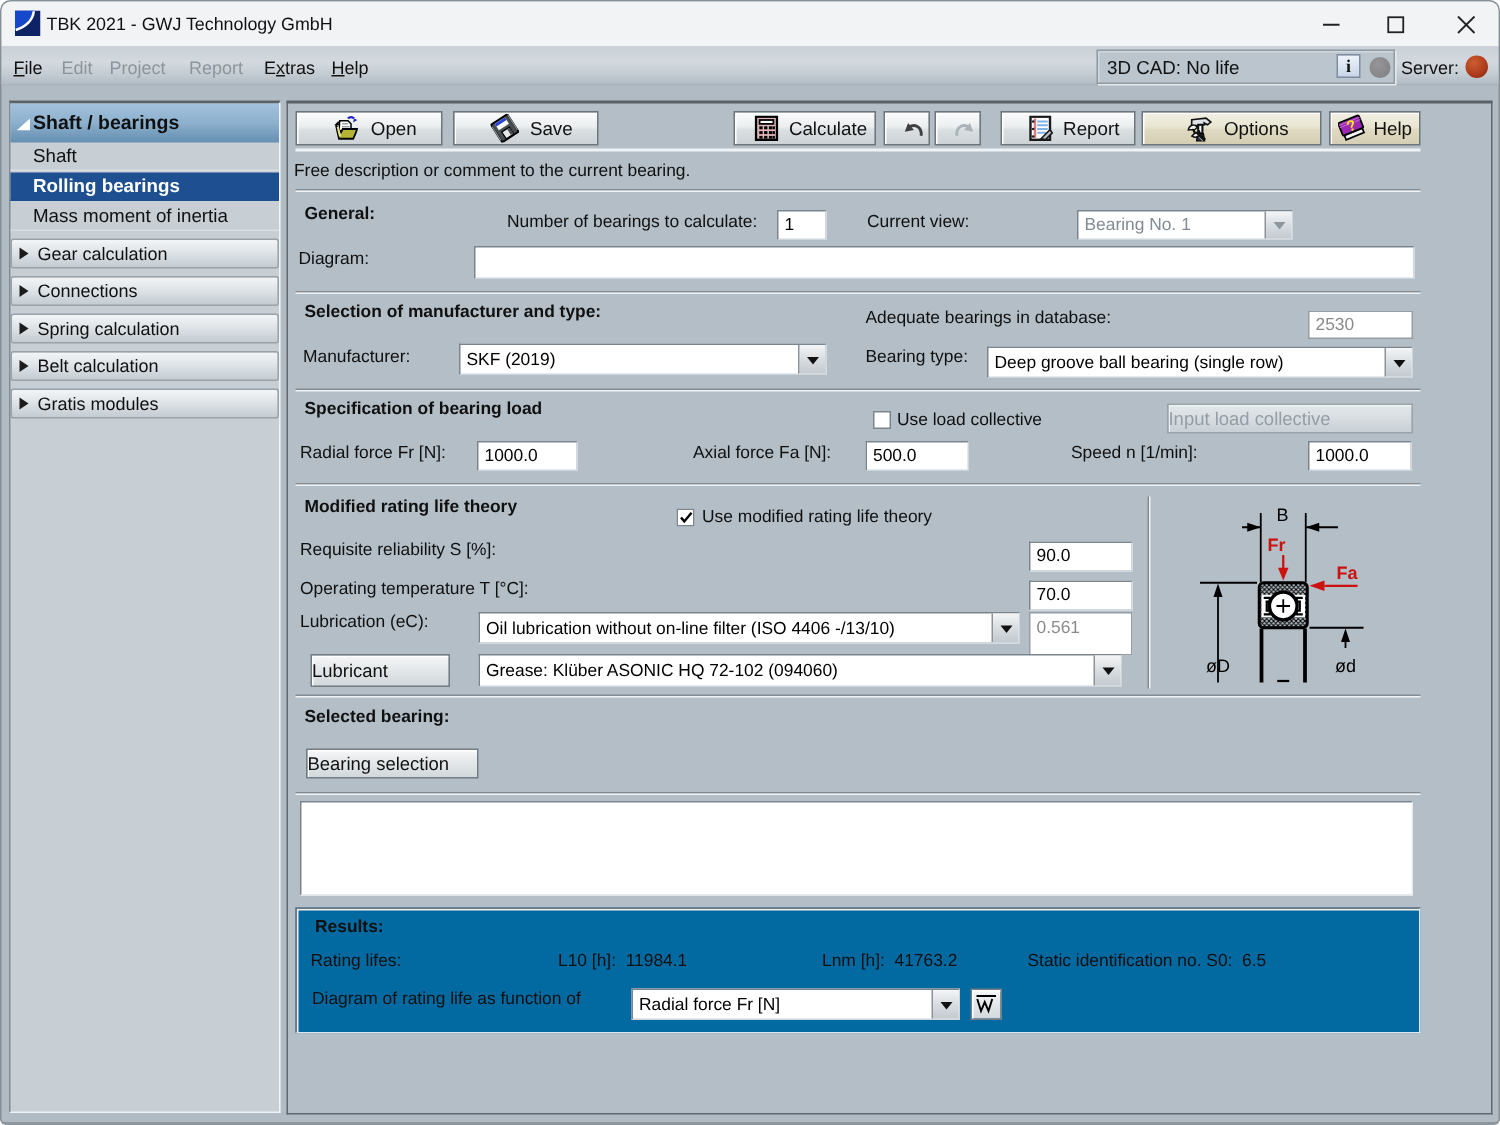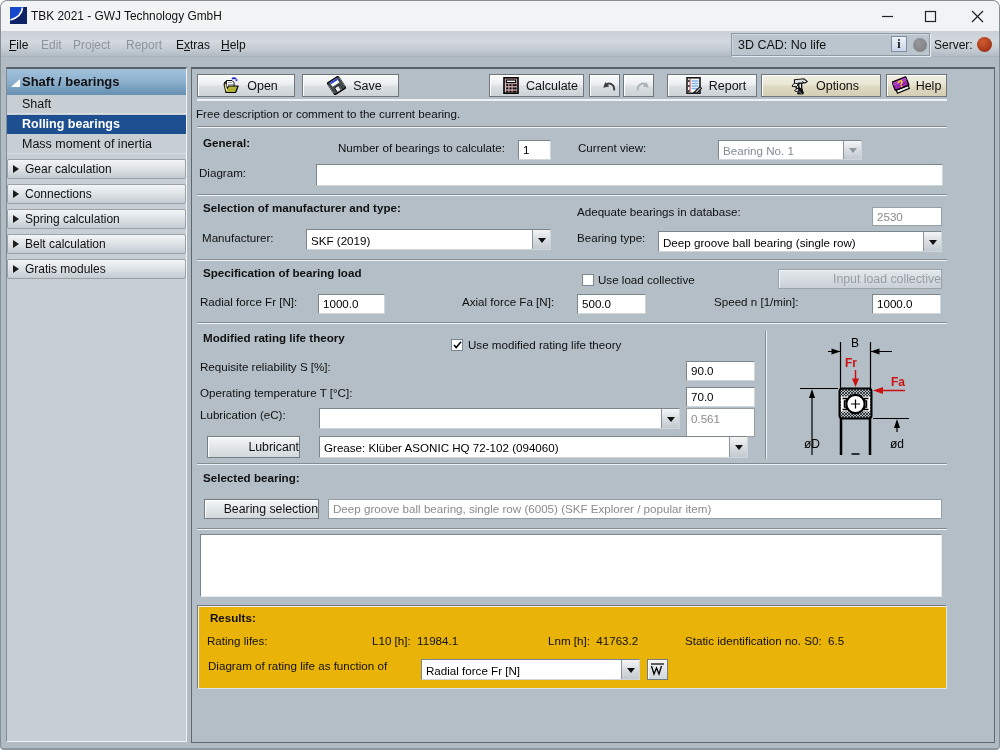--- a/index.html
+++ b/index.html
@@ -81,26 +81,26 @@
              background:linear-gradient(180deg,#f4f5f6,#d6dbdf 55%,#c3cad0);
              border-left:1px solid #8b949b; }
   .dd .btn:after { content:""; position:absolute; left:50%; top:50%; margin:-2px 0 0 -4px;
                    border-left:4.5px solid transparent; border-right:4.5px solid transparent;
                    border-top:5px solid #111; }
   .dddis { color:#808b93; }
   .dddis .btn:after { border-top-color:#8d979f; }
   .cb { position:absolute; width:12px; height:12px; background:#fff; border:1px solid #7b858d; }
   .btn2 { position:absolute; background:linear-gradient(180deg,#f6f7f8 0%,#e4e8ea 45%,#d2d8db 100%);
           border:1px solid #757d84; box-shadow:inset 1px 1px 0 #fff;
-          font-size:12.3px; color:#111; text-align:right; }
+          font-size:12.3px; color:#111; text-align:left; }
   .btn2dis { color:#949ea6; border-color:#9aa3aa; box-shadow:inset 1px 1px 0 #eef1f3;
              background:linear-gradient(180deg,#e2e7ea 0%,#d8dee2 45%,#c9d0d6 100%); }
 
   #results { position:absolute; left:5px; top:536px; width:750px; height:84px;
-             background:#eab308; border:1px solid; border-color:#70777d #dfe7ec #dfe7ec #70777d; box-shadow:inset 1px 1px 0 #edf1f4; }
+             background:#0369a1; border:1px solid; border-color:#70777d #dfe7ec #dfe7ec #70777d; box-shadow:inset 1px 1px 0 #edf1f4; }
 </style>
 </head>
 <body>
 <div id="win">
   <div id="titlebar">
     <svg class="abs" style="left:9px;top:6px" width="17" height="17" viewBox="0 0 17 17">
       <rect x="0" y="0" width="17" height="17" fill="#0e2366"></rect>
       <path d="M0,0 L12.5,0 C12,6.5 7,11 0,13 Z" fill="#1648cc"></path>
       <path d="M12.5,0.5 C12,6.5 7,11 0.5,13" stroke="#fff" stroke-width="1.7" fill="none"></path>
     </svg>
@@ -305,20 +305,21 @@
       <path d="M2,5 L4.2,7.6 L9,1.8" fill="none" stroke="#000" stroke-width="1.6"></path>
     </svg>
       </div>
     <div class="lbl" style="left:276px;top:271px">Use modified rating life theory</div>
     <div class="lbl" style="left:8px;top:293px">Requisite reliability S [%]:</div>
     <div class="fld" style="left:494px;top:292px;width:69px;height:20px;line-height:17px">90.0</div>
     <div class="lbl" style="left:8px;top:319px">Operating temperature T [°C]:</div>
     <div class="fld" style="left:494px;top:318px;width:69px;height:20px;line-height:17px">70.0</div>
     <div class="lbl" style="left:8px;top:341px">Lubrication (eC):</div>
     <div class="dd" style="left:127px;top:339px;width:361px;height:21px">
+        <span class="txt">Oil lubrication without on-line filter (ISO 4406 -/13/10)</span>
         <span class="btn"></span>
       </div>
     <div class="rofld" style="left:494px;top:339px;width:69px;height:29px;line-height:19px">0.561</div>
     <div class="btn2" style="left:15px;top:367px;width:93px;height:22px;line-height:20px">Lubricant</div>
     <div class="dd" style="left:127px;top:367px;width:429px;height:22px">
         <span class="txt">Grease: Klüber ASONIC HQ 72-102 (094060)</span>
         <span class="btn"></span>
       </div>
     <div class="abs" style="left:573px;top:262px;width:2px;height:128px;border-left:1px solid #848c93;border-right:1px solid #f0f3f5"></div>
     <svg class="abs" style="left:573px;top:261px" width="185" height="130" viewBox="0 0 185 130">
@@ -359,21 +360,20 @@
 
       <path d="M108,88.5 H144" stroke="#000" stroke-width="1.2"></path>
       <path d="M132,97 V102" stroke="#000" stroke-width="1.2"></path>
       <path d="M132,89 l-3,9 h6 z" fill="#000"></path>
       <text x="125" y="118" font-size="12" fill="#000">ød</text>
     </svg>
     <div class="sep" style="top:394px"></div>
 
     <div class="lbl bold" style="left:11px;top:404px">Selected bearing:</div>
     <div class="btn2" style="left:12px;top:430px;width:115px;height:20px;line-height:18px">Bearing selection</div>
-    <div class="rofld" style="left:136px;top:430px;width:614px;height:20px;line-height:18px">Deep groove ball bearing, single row (6005) (SKF Explorer / popular item)</div>
     <div class="sep" style="top:459px"></div>
 
     <div class="abs" style="left:8px;top:465px;width:742px;height:63px;background:#fff;border:1px solid #7b858d;border-bottom-color:#e7ebee;border-right-color:#e7ebee"></div>
 
     <div id="results">
       <div class="lbl bold" style="left:12px;top:7px">Results:</div>
       <div class="lbl" style="left:9px;top:30px">Rating lifes:</div>
       <div class="lbl" style="left:174px;top:30px">L10 [h]:&nbsp; 11984.1</div>
       <div class="lbl" style="left:350px;top:30px">Lnm [h]:&nbsp; 41763.2</div>
       <div class="lbl" style="left:487px;top:30px">Static identification no. S0:&nbsp; 6.5</div>

